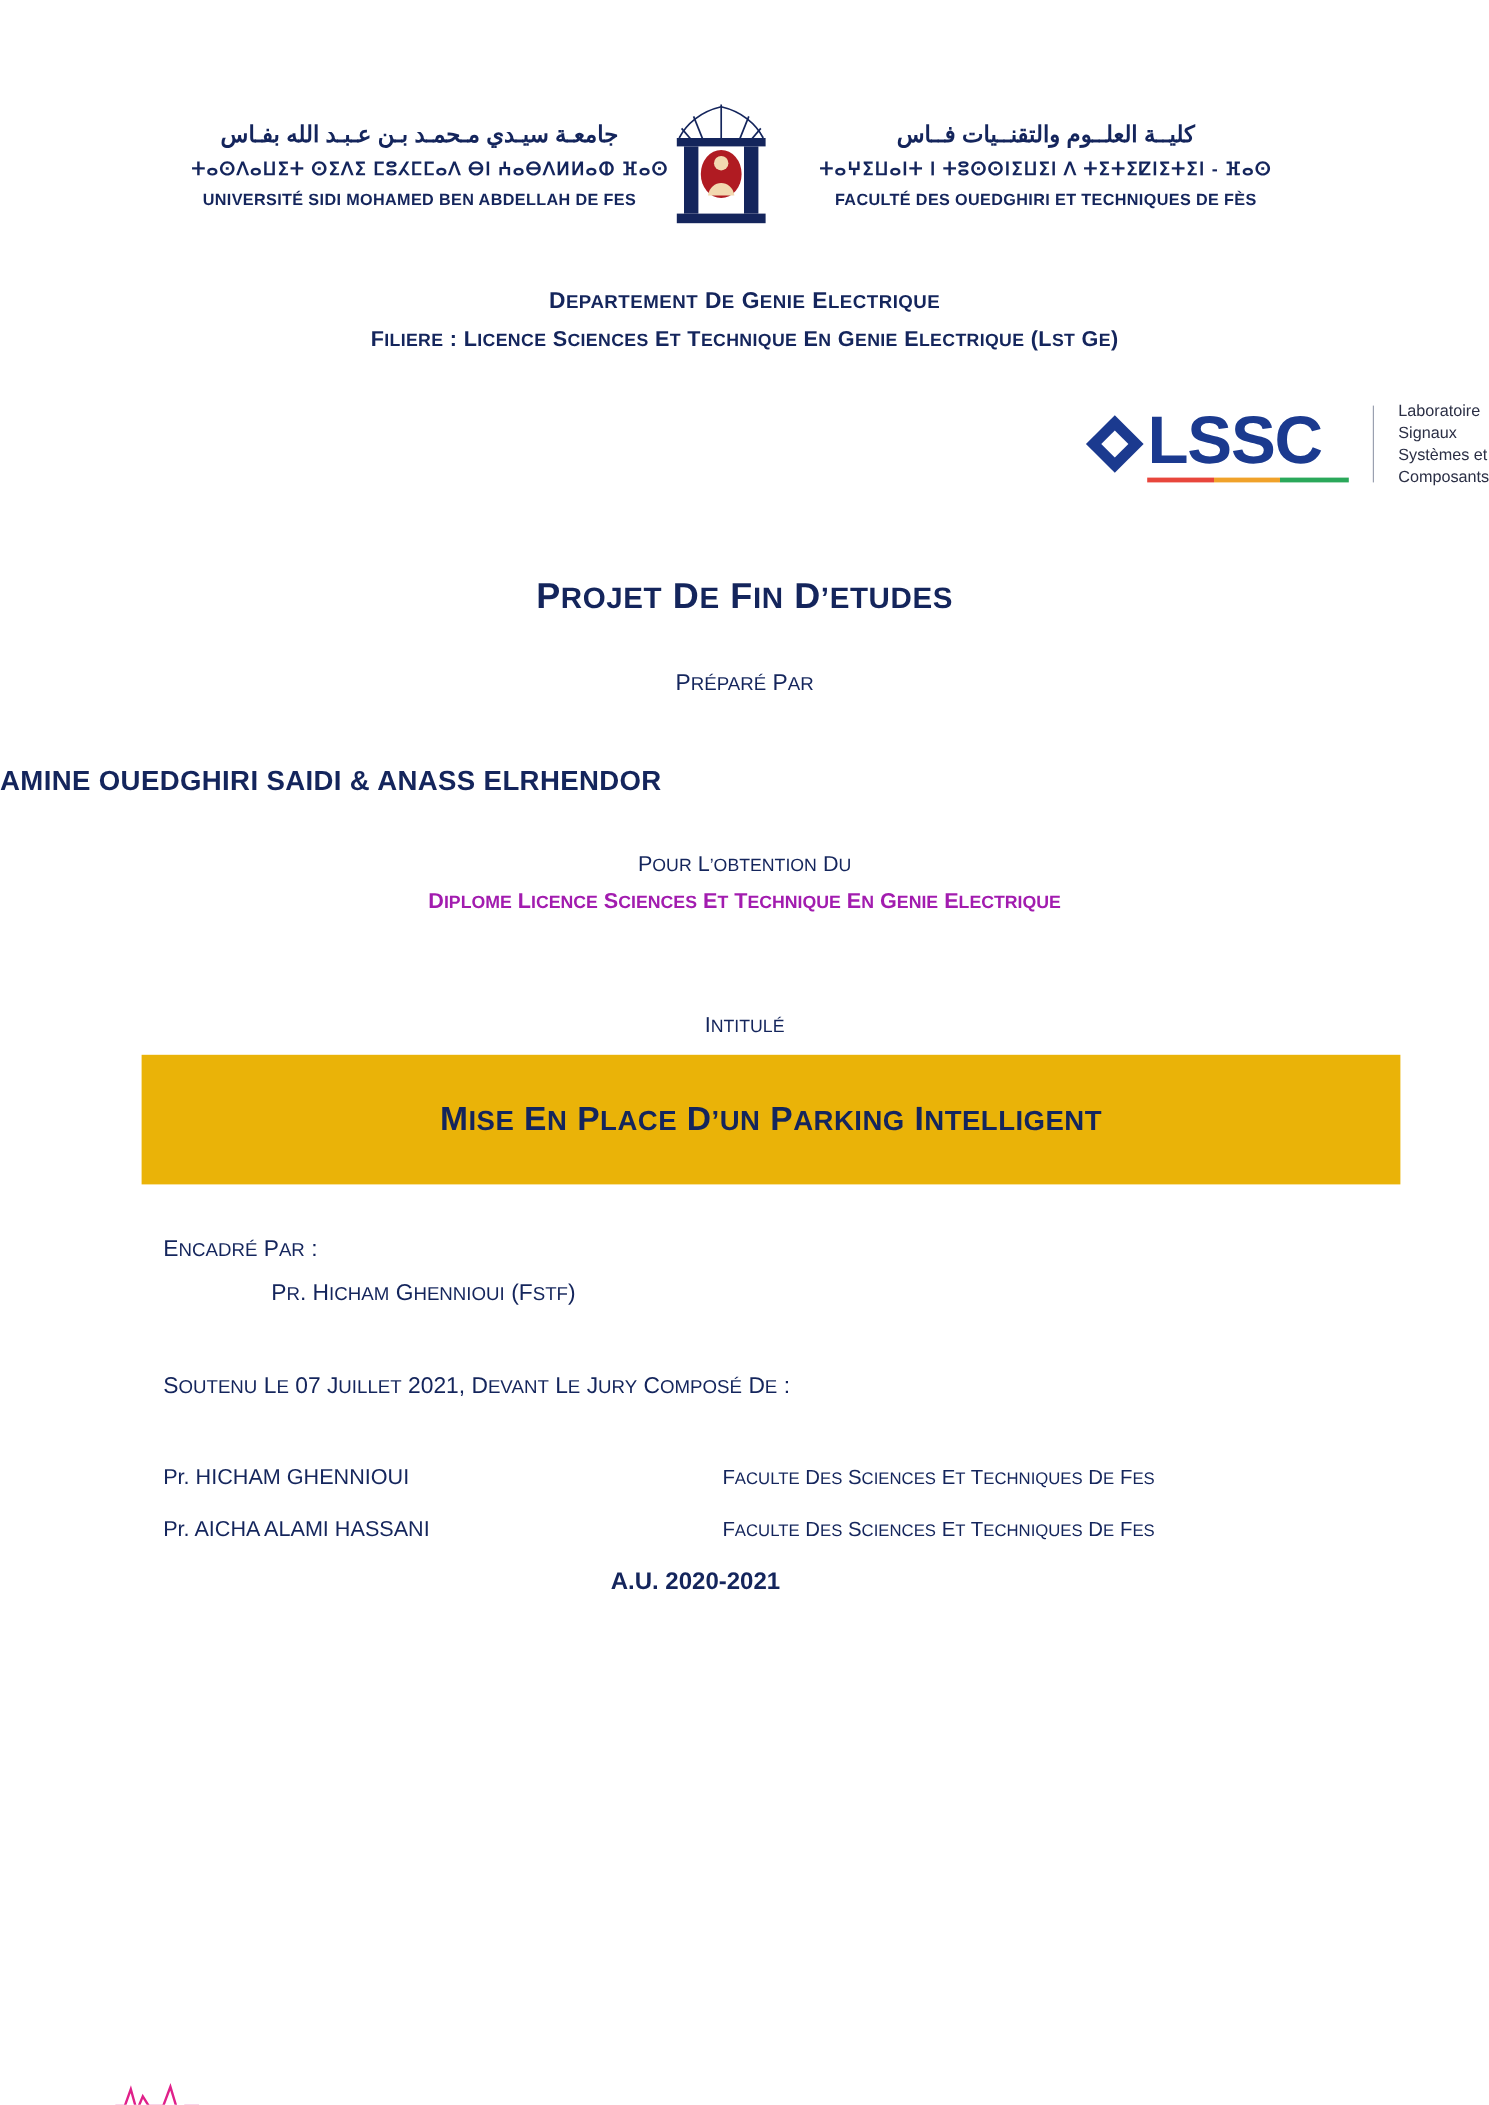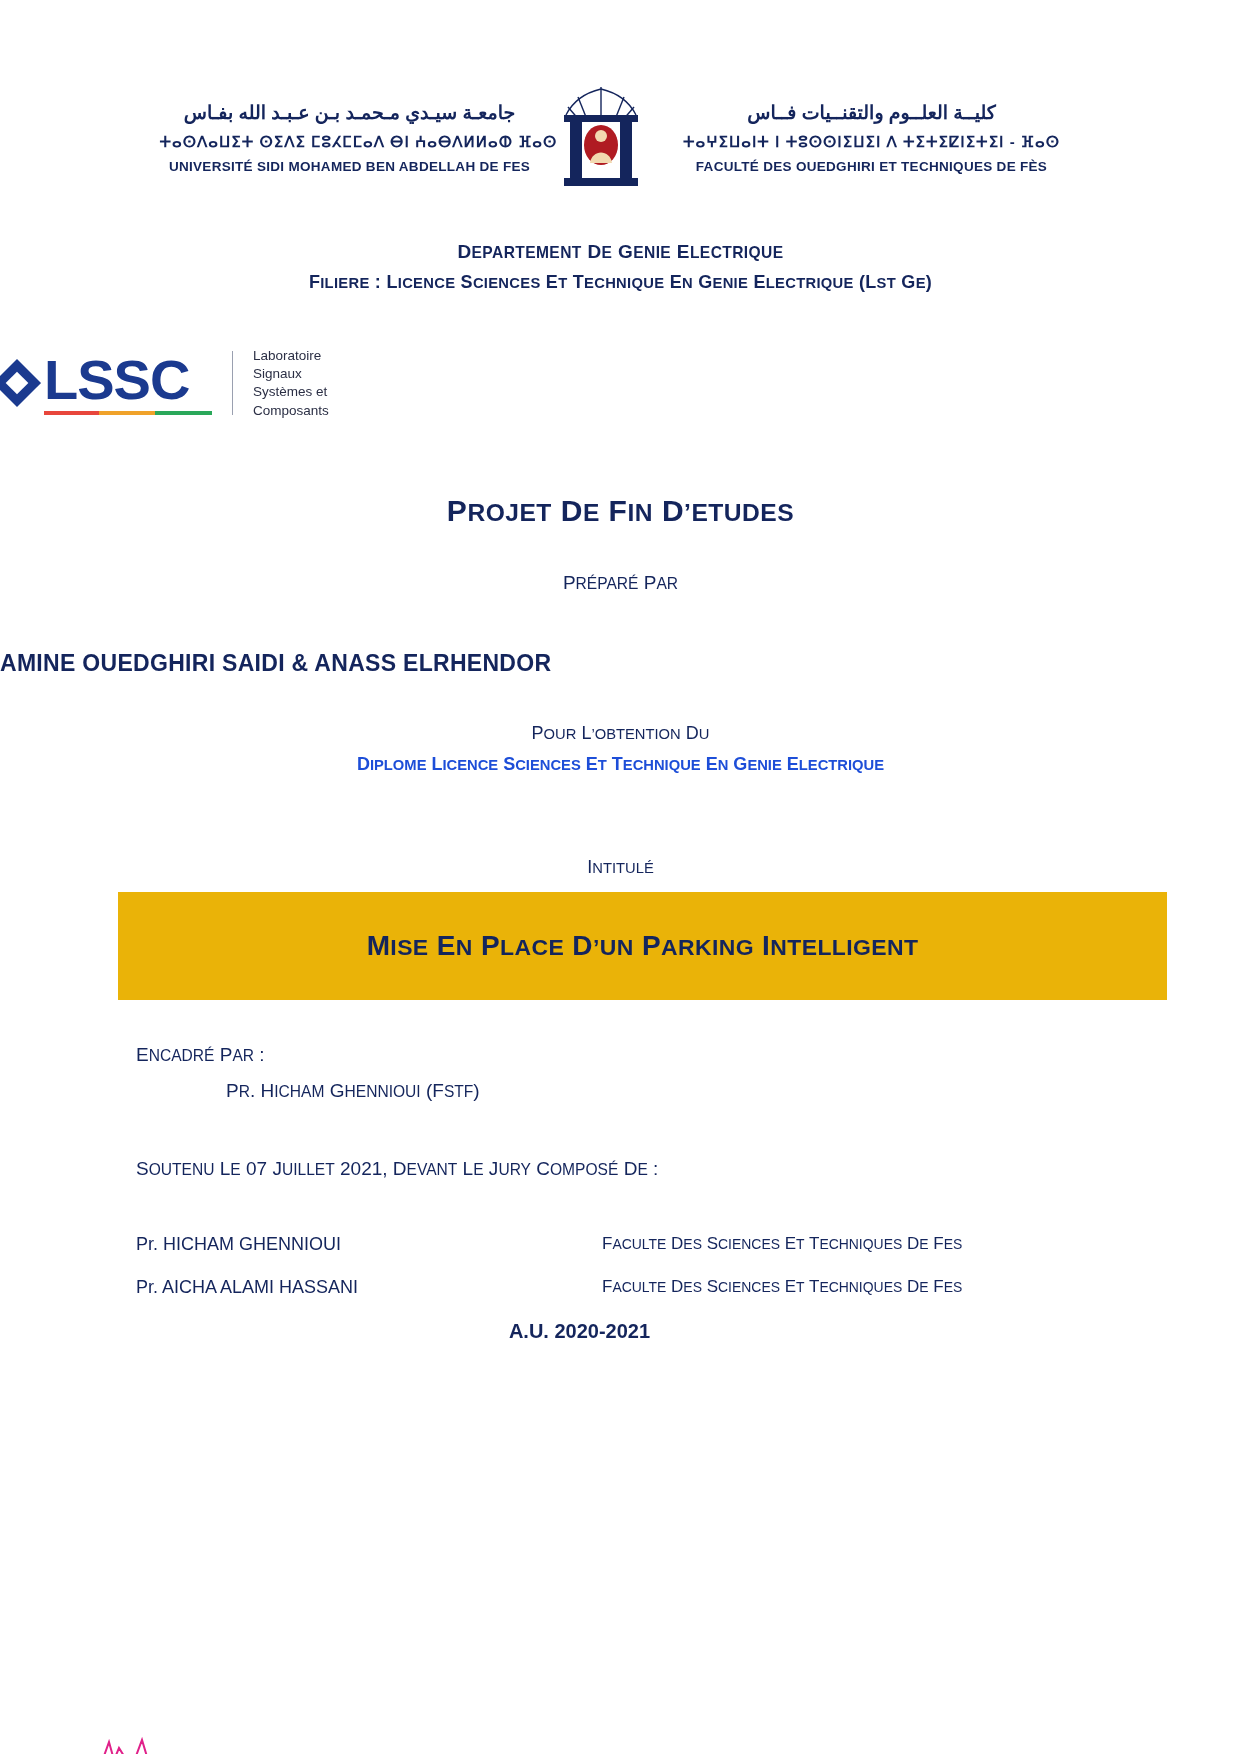--- a/index.html
+++ b/index.html
@@ -86,23 +86,23 @@
   .dept .l2 {
     font-size: 18px;
     font-weight: bold;
     letter-spacing: 0.3px;
     margin-top: 9px;
   }
   .smallcap { font-size: 0.82em; }
 
   
   .lab-logo-wrap {
-    margin-top: 54px;
-    display: flex;
-    justify-content: flex-start;
+    margin-top: 41px;
+    display: flex;
+    justify-content: flex-end;
   }
   .lab-logo {
     display: flex;
     align-items: center;
     gap: 10px;
   }
   .lab-diamond {
     width: 34px;
     height: 34px;
     background: #1b3a8f;
@@ -174,21 +174,21 @@
     margin-top: 46px;
     text-align: center;
     font-size: 18px;
     color: #14255c;
   }
   .diploma {
     margin-top: 10px;
     text-align: center;
     font-size: 18px;
     font-weight: bold;
-    color: #1d4ed8;
+    color: #a21caf;
   }
   .intitule {
     margin-top: 82px;
     text-align: center;
     font-size: 18px;
     color: #14255c;
   }
   .title-band {
     margin-top: 14px;
     margin-left: 118px;
@@ -223,21 +223,21 @@
   }
   .soutenu {
     margin-top: 56px;
     font-size: 19px;
   }
   .jury {
     margin-top: 54px;
   }
   .jury-row {
     display: flex;
-    align-items: flex-start;
+    align-items: flex-end;
     margin-bottom: 22px;
   }
   .jury-name {
     width: 466px;
     font-size: 18px;
   }
   .jury-aff {
     font-size: 17px;
   }
   .au {

